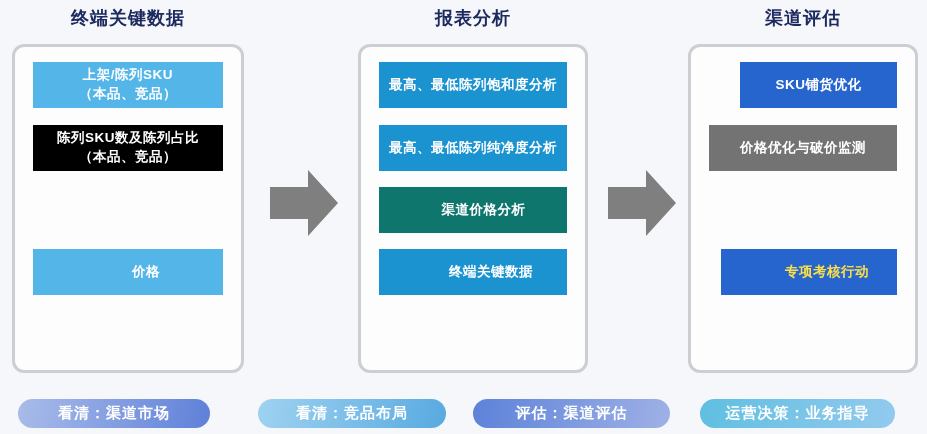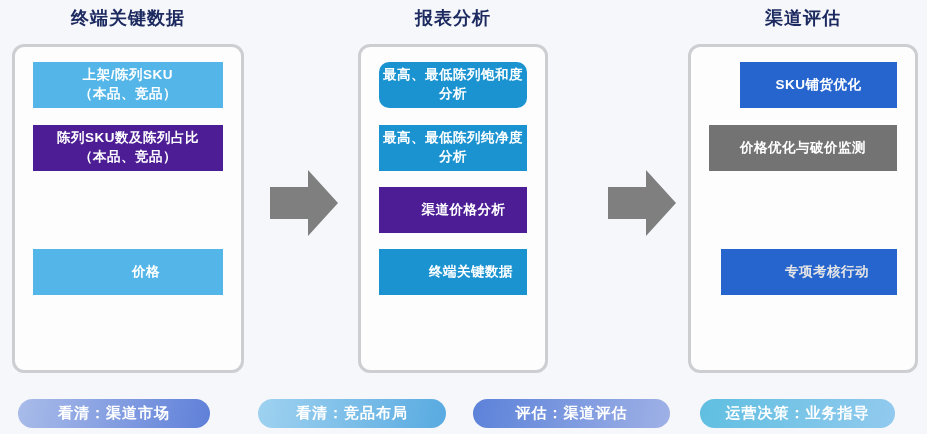--- a/index.html
+++ b/index.html
@@ -5,21 +5,21 @@
   html, body { margin: 0; padding: 0; }
   body {
     width: 927px; height: 434px;
     background: #f6f7fa;
     font-family: "Liberation Sans", "DejaVu Sans", sans-serif;
     position: relative;
     overflow: hidden;
   }
   .column { position: absolute; top: 0; bottom: 0; }
   .col1 { left: 12px;  width: 232px; }
-  .col2 { left: 358px; width: 190px; text-decoration: underline; }
+  .col2 { left: 358px; width: 230px; text-decoration: underline; }
   .col3 { left: 688px; width: 230px; }
 
   .col-title {
     position: absolute; top: 6px; left: 0; right: 0;
     margin: 0; text-align: center;
     font-size: 18px; font-weight: bold;
     color: #1c2a60; letter-spacing: 1px;
   }
   .panel {
     position: absolute; top: 44px; left: 0; right: 0; height: 329px;
@@ -71,41 +71,41 @@
     <svg viewBox="0 0 68 66" width="68" height="66" aria-hidden="true">
       <polygon points="0,17 38,17 38,0 68,33 38,66 38,49 0,49" fill="#7f7f7f"></polygon>
     </svg>
   </div>
 
     <section class="column col1">
       <h2 class="col-title" style="color: rgb(28, 42, 96);">终端关键数据</h2>
       <div class="panel" style="border-color: rgb(205, 206, 210);">
         <div class="box box1" style="background: rgb(84, 182, 232); color: rgb(255, 255, 255);">上架/陈列SKU
 （本品、竞品）</div>
-        <div class="box box2" style="background: #4c1d95; color: rgb(255, 255, 255);">陈列SKU数及陈列占比
+        <div class="box box2" style="background: #000000; color: rgb(255, 255, 255);">陈列SKU数及陈列占比
 （本品、竞品）</div>
         <div class="box box4" style="background: rgb(84, 182, 232); color: rgb(255, 255, 255);">价格</div>
       </div>
     </section>
 
     <section class="column col2">
       <h2 class="col-title" style="color: rgb(28, 42, 96);">报表分析</h2>
       <div class="panel" style="border-color: rgb(205, 206, 210);">
-        <div class="box box1" style="background: rgb(26, 147, 208); color: rgb(255, 255, 255); border-radius: 10px;">最高、最低陈列饱和度分析</div>
+        <div class="box box1" style="background: rgb(26, 147, 208); color: rgb(255, 255, 255);">最高、最低陈列饱和度分析</div>
         <div class="box box2" style="background: rgb(26, 147, 208); color: rgb(255, 255, 255);">最高、最低陈列纯净度分析</div>
-        <div class="box box3" style="background: #4c1d95; color: rgb(255, 255, 255); padding-left: 21px;">渠道价格分析</div>
+        <div class="box box3" style="background: #0f766e; color: rgb(255, 255, 255); padding-left: 21px;">渠道价格分析</div>
         <div class="box box4" style="background: rgb(26, 147, 208); color: rgb(255, 255, 255);">终端关键数据</div>
       </div>
     </section>
 
     <section class="column col3">
       <h2 class="col-title" style="color: rgb(28, 42, 96);">渠道评估</h2>
       <div class="panel" style="border-color: rgb(205, 206, 210);">
         <div class="box box1" style="background: rgb(38, 101, 205); color: rgb(255, 255, 255); margin-left: 31px;">SKU铺货优化</div>
         <div class="box box2" style="background: #737373; color: rgb(255, 255, 255);">价格优化与破价监测</div>
-        <div class="box box4" style="background: rgb(38, 101, 205); color: #e5e5e5; margin-left: 12px;">专项考核行动</div>
+        <div class="box box4" style="background: rgb(38, 101, 205); color: #fde047; margin-left: 12px;">专项考核行动</div>
       </div>
     </section>
   <div class="pill pill1" style="background: linear-gradient(100deg, rgb(169, 188, 233), rgb(95, 128, 217));">看清：渠道市场</div>
     <div class="pill pill2" style="background: linear-gradient(100deg, rgb(159, 210, 240), rgb(88, 170, 225));">看清：竞品布局</div>
     <div class="pill pill3" style="background: linear-gradient(100deg, rgb(92, 130, 217), rgb(159, 177, 230));">评估：渠道评估</div>
     <div class="pill pill4" style="background: linear-gradient(100deg, rgb(95, 191, 225), rgb(146, 202, 238));">运营决策：业务指导</div>
   </div>
 
 </body></html>

